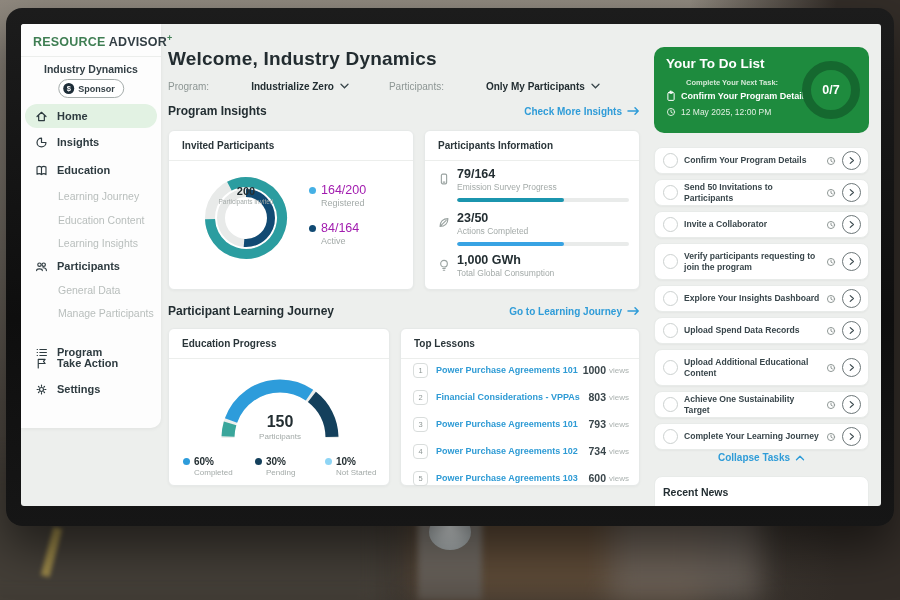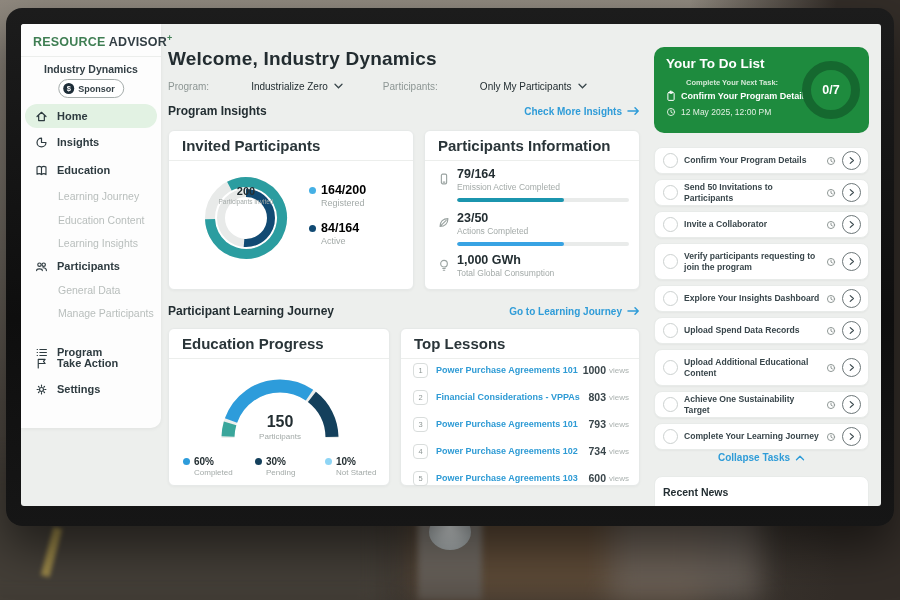--- a/index.html
+++ b/index.html
@@ -27,45 +27,45 @@
   .badge .ic{width:11px;height:11px;border-radius:50%;background:#1d2d38;color:#fff;font-size:7.5px;display:flex;align-items:center;justify-content:center;}
   .ni{position:absolute;left:0;width:140px;height:22px;display:flex;align-items:center;gap:9px;padding-left:14px;box-sizing:border-box;font-size:11px;font-weight:bold;color:#2e3b40;cursor:pointer;}
   .ni svg{flex:0 0 auto;}
   .ni.sub{padding-left:37px;font-weight:normal;color:#b8bebc;font-size:10.5px;}
   .ni.active{left:4px;width:132px;height:24px;background:#e2f2e3;border-radius:12px;padding-left:10px;}
   .n1{top:80px;} .n2{top:107px;align-items:center;} .n3{top:135px;} .n4{top:161px;} .n5{top:185px;} .n6{top:208px;}
   .n7{top:231px;} .n8{top:255px;} .n9{top:278px;} .n10{top:303px;margin-top:14px;} .n11{top:328px;} .n12{top:354px;}
   
   .welcome{position:absolute;left:147px;top:24px;font-size:19px;font-weight:bold;color:#222c30;letter-spacing:.2px;}
   .filters{position:absolute;left:147px;top:57px;display:flex;align-items:center;gap:6px;font-size:10px;}
-  .flabel{color:#8d9694;} .fvalue{color:#232e32;font-weight:normal;padding-left:36px;}
+  .flabel{color:#8d9694;} .fvalue{color:#232e32;font-weight:bold;padding-left:36px;}
   .fgap{width:28px;}
   .sec-row{position:absolute;left:147px;width:472px;display:flex;align-items:center;justify-content:space-between;}
   .sr1{top:80px;} .sr2{top:280px;}
   .sec-title{font-size:12px;font-weight:bold;color:#232e32;}
   .sec-link{font-size:10px;font-weight:bold;color:#2f9cd8;display:flex;align-items:center;gap:5px;cursor:pointer;}
   .card{position:absolute;background:#fff;border:1px solid #e6e9e8;border-radius:6px;box-shadow:0 1px 3px rgba(0,0,0,.04);box-sizing:border-box;}
   .cA{left:147px;top:106px;width:246px;height:160px;}
   .cB{left:403px;top:106px;width:216px;height:160px;}
   .cC{left:147px;top:304px;width:222px;height:158px;}
   .cD{left:379px;top:304px;width:240px;height:158px;}
-  .card-head{height:29px;padding:0 13px;display:flex;align-items:center;border-bottom:1px solid #eceeec;font-size:15px;font-weight:bold;color:#2a3539;}
+  .card-head{height:29px;padding:0 13px;display:flex;align-items:center;border-bottom:1px solid #eceeec;font-size:10px;font-weight:bold;color:#2a3539;}
   
   .donut-wrap{position:absolute;left:2px;top:32px;width:150px;height:120px;}
   .donut-wrap svg{position:absolute;left:0;top:-20px;}
   svg .track{fill:none;stroke:#e8eae9;}
   svg .ring{fill:none;}
   .donut-center{position:absolute;left:45px;top:22px;width:60px;text-align:center;}
   .donut-center .v{font-size:11px;font-weight:bold;color:#232e32;}
   .donut-center .l{font-size:6.5px;color:#a3aaa8;line-height:1.35;margin-top:1px;}
   .legA{position:absolute;left:140px;width:100px;}
   .lgA1{top:52px;} .lgA2{top:90px;}
   .legA .row{display:flex;align-items:center;gap:5px;}
   .dot{width:7px;height:7px;border-radius:50%;flex:0 0 auto;}
-  .legA .v{font-size:12.5px;font-weight:bold;color:#000000;}
+  .legA .v{font-size:12.5px;font-weight:normal;color:#a21caf;}
   .legA .l{font-size:9px;color:#a3aaa8;margin-left:12px;margin-top:1px;}
   
   .stat{position:absolute;left:12px;width:192px;}
   .st1{top:36px;} .st2{top:80px;} .st3{top:122px;}
   .stat .ic{position:absolute;left:0;top:4px;}
   .stat .v{margin-left:20px;font-size:12.5px;font-weight:bold;color:#232e32;}
   .stat .l{margin-left:20px;font-size:8.5px;color:#a3aaa8;margin-top:1px;}
   .pbar{margin-left:20px;margin-top:6px;width:172px;height:4px;border-radius:2px;background:#e9ebea;overflow:hidden;}
   .pfill{height:100%;border-radius:2px;}
   
@@ -248,21 +248,21 @@
       </div>
 
       <div class="card cB">
         <div class="card-head">Participants Information</div>
         <div class="stat st1">
           <svg class="ic" width="14" height="16" viewBox="0 0 16 16" fill="none" stroke="#9aa3a1" stroke-width="1.3" stroke-linecap="round">
               <rect x="5" y="2.5" width="6" height="11" rx="1.5"></rect>
               <path d="M7 11.5h2"></path>
             </svg>
           <div class="v">79/164</div>
-          <div class="l">Emission Active Completed</div>
+          <div class="l">Emission Survey Progress</div>
           <div class="pbar">
               <div class="pfill" style="width: 62%; background: rgb(27, 149, 174);"></div>
             </div>
         </div>
         <div class="stat st2">
           <svg class="ic" width="14" height="15" viewBox="0 0 16 16" fill="none" stroke="#9aa3a1" stroke-width="1.3" stroke-linecap="round" stroke-linejoin="round">
               <path d="M3.5 12.5C3.5 7 7 3.5 12.5 3.5 12.5 9 9 12.5 3.5 12.5zM3.5 12.5C6 10 8 8 10.5 5.5"></path>
             </svg>
           <div class="v">23/50</div>
           <div class="l">Actions Completed</div>

